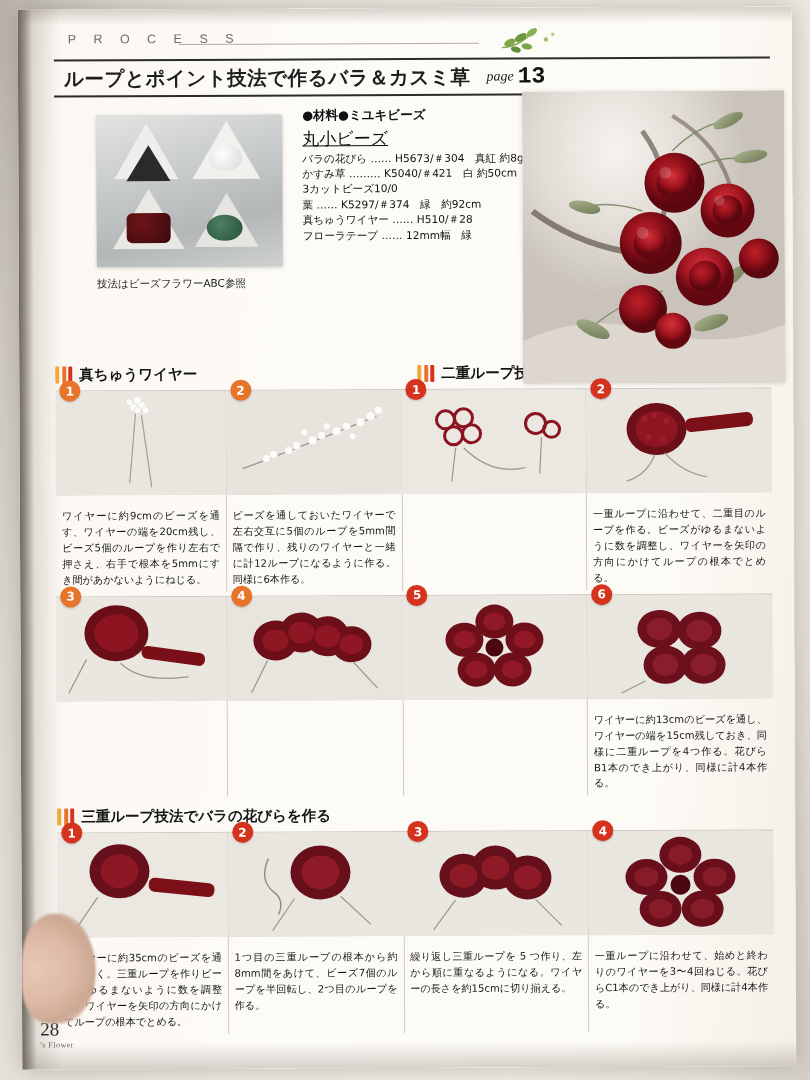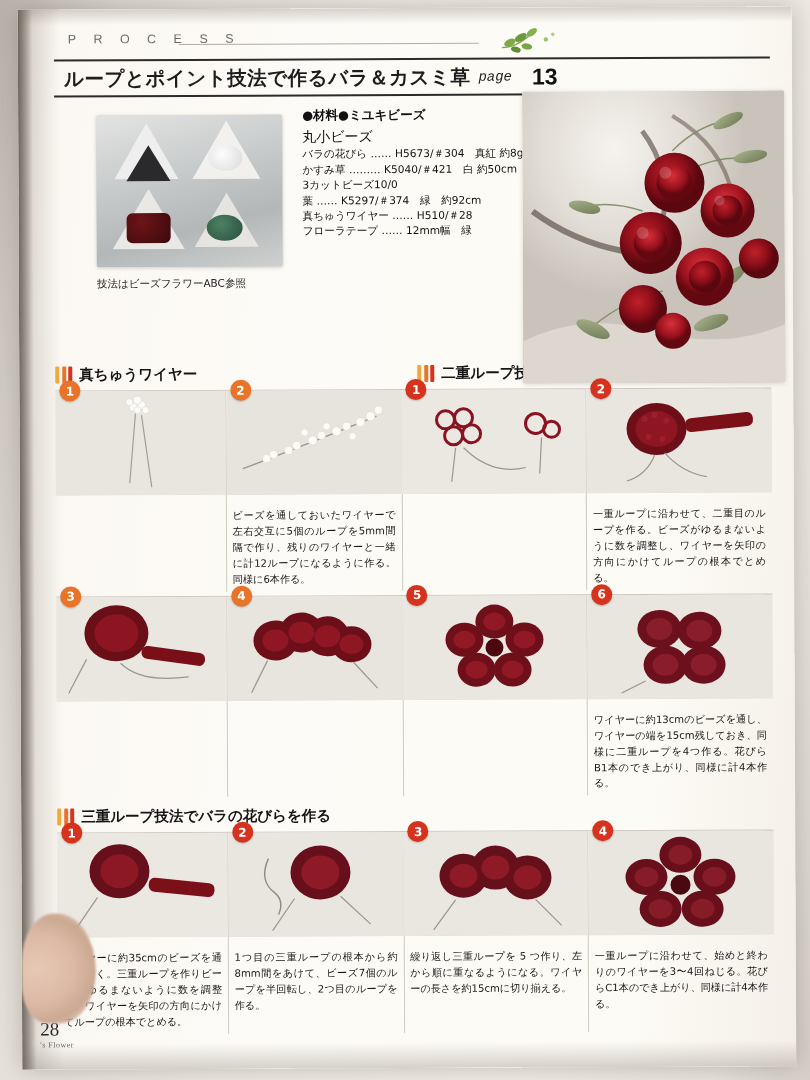--- a/index.html
+++ b/index.html
@@ -56,42 +56,42 @@
 
   .title-bar{
     position:relative;height:34px;margin-top:2px;
     border-top:2px solid #2b2b2b;border-bottom:2px solid #2b2b2b;
     display:flex;align-items:center;
   }
   .title-bar .jp{
     font-size:19.5px;font-weight:bold;color:#1d1d1d;letter-spacing:.5px;padding-left:10px;
   }
   .title-bar .page-label{
+    font-family:Liberation Serif, serif;
+    font-size:14px;font-style:italic;color:#222;margin-left:16px;
+  }
+  .title-bar .page-num{
     font-family:Liberation Mono, monospace;
-    font-size:14px;font-style:italic;color:#222;margin-left:8px;
-  }
-  .title-bar .page-num{
-    font-family:Liberation Sans, sans-serif;
-    font-size:23px;color:#111;margin-left:20px;font-weight:bold;
+    font-size:23px;color:#111;margin-left:4px;font-weight:bold;
   }
 
   
   .top{position:relative;height:252px;margin-top:8px;}
   .mat-photo{
     position:absolute;left:42px;top:10px;width:186px;height:152px;
     border-radius:2px;overflow:hidden;
     background:linear-gradient(160deg,#d8d8d6,#b9bcbd 50%,#cfd2d2);
     box-shadow:0 1px 4px rgba(0,0,0,.18);
   }
   .mat-caption{
     position:absolute;left:42px;top:172px;font-size:10.5px;color:#222;
   }
   .mat-list{position:absolute;left:248px;top:2px;width:228px;line-height:1.45;}
   .mat-head{font-size:12.5px;font-weight:bold;color:#111;margin-bottom:2px;}
-  .mat-sub{font-size:14px;color:#111;}
+  .mat-sub{font-size:17px;color:#111;text-decoration:underline;}
   .mat-line{font-size:10.6px;color:#111;white-space:nowrap;}
   .hero{
     position:absolute;left:468px;top:-12px;width:262px;height:292px;
     overflow:hidden;border-radius:2px;
     background:
       radial-gradient(circle at 30% 18%,#f3f0ec 0%,#e9e4de 30%,#ded8d1 60%,#cdc7c0 100%);
     box-shadow:0 1px 5px rgba(0,0,0,.15);
   }
 
   
@@ -289,20 +289,21 @@
               <circle cx="78" cy="16" r="4"></circle>
                 <circle cx="86" cy="14" r="4"></circle>
                 <circle cx="82" cy="9" r="4"></circle>
               <circle cx="74" cy="11" r="3.5"></circle>
                 <circle cx="90" cy="19" r="3.5"></circle>
                 <circle cx="82" cy="19" r="3.5"></circle>
             </g>
           </svg>
         </div>
         <div class="num-badge">1</div>
+        <div class="cap">ワイヤーに約9cmのビーズを通す、ワイヤーの端を20cm残し、ビーズ5個のループを作り左右で押さえ、右手で根本を5mmにすき間があかないようにねじる。</div>
       </div>
       <div style="width:1px;background:#cfc9c1;"></div>
 
       <div class="cellwrap" style="width:175px;">
         <div class="cell-img">
           <svg viewBox="0 0 175 104" width="175" height="104">
             <rect width="175" height="104" fill="#e7e3dd"></rect>
             <path d="M16 78 Q70 58 150 26" stroke="#9c9890" stroke-width="1.3" fill="none"></path>
             <g fill="#fcfbf8" stroke="#dcd8d1" stroke-width=".5">
               <circle cx="40" cy="68" r="4"></circle>

